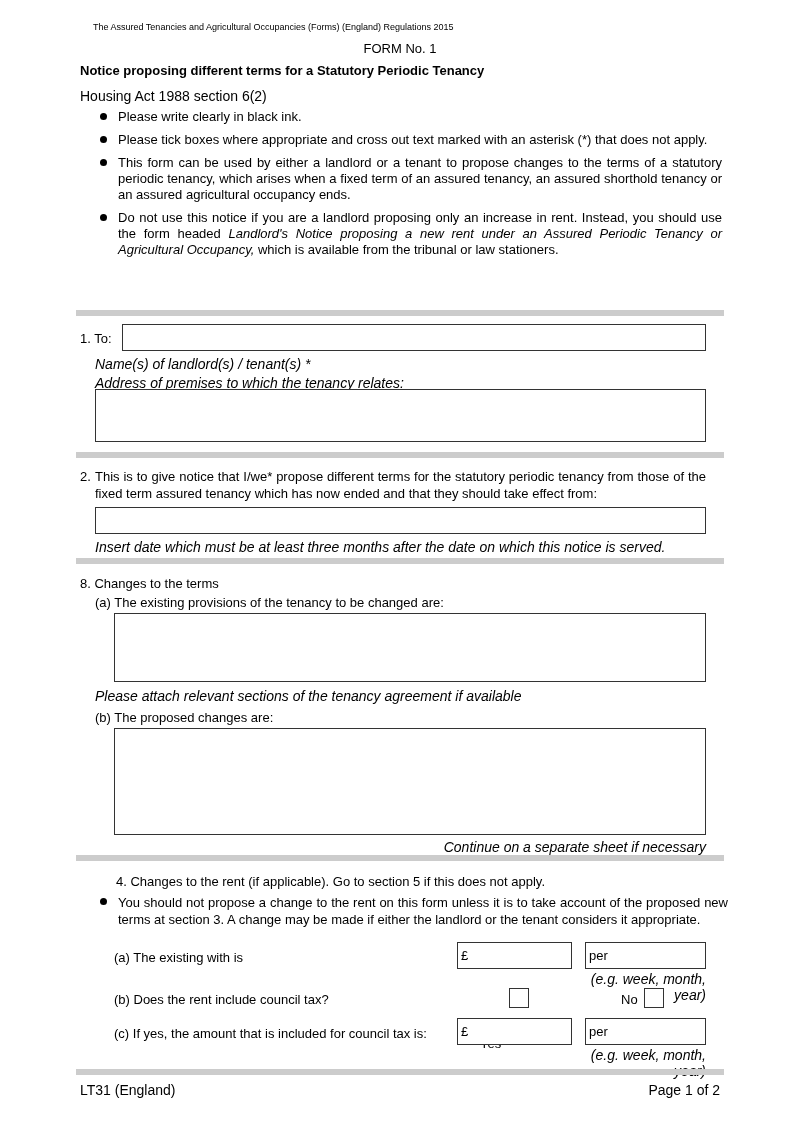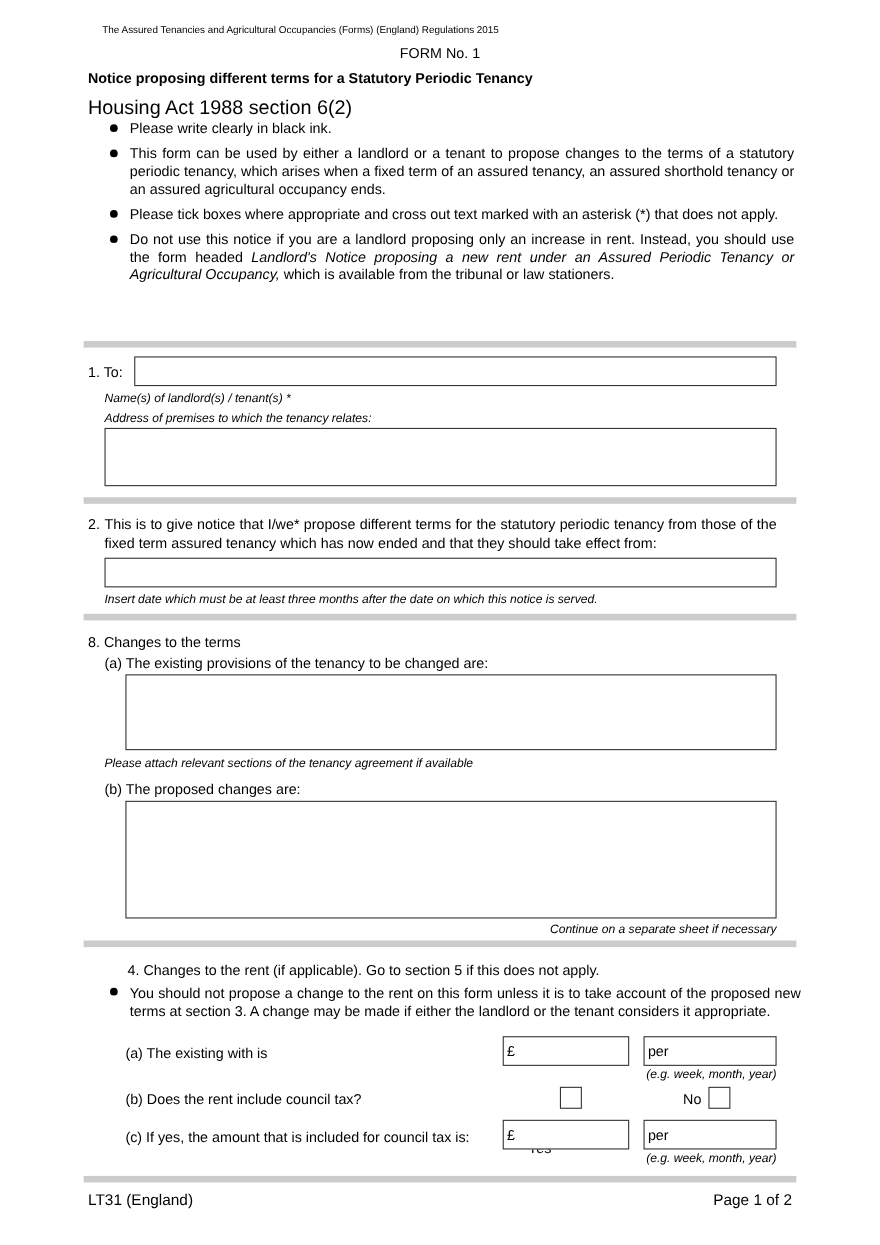--- a/index.html
+++ b/index.html
@@ -2,44 +2,44 @@
 <html><head>
 <meta charset="utf-8">
 <style>
   html, body { margin: 0; padding: 0; background: #ffffff; }
   body { width: 800px; height: 1132px; position: relative; overflow: hidden;
          font-family: "Liberation Sans", sans-serif; color: #000; }
   .abs { position: absolute; }
   .regs { left: 81px; top: 22px; font-size: 9px; margin-left: 12px; }
   .formno { left: 0; width: 800px; top: 41px; font-size: 13px; text-align: center; }
   .title { left: 80px; top: 63px; font-size: 13px; font-weight: bold; }
-  .subtitle { left: 80px; top: 88px; font-size: 18px; }
+  .subtitle { left: 80px; top: 88px; font-size: 14px; }
   .bullets { left: 96px; top: 109px; width: 626px; font-size: 13px; line-height: 16px; }
   .bullet { position: relative; padding-left: 22px; margin-bottom: 7px; text-align: justify; }
   .bullet .dot { position: absolute; left: 4px; top: 4px; width: 7px; height: 7px; border-radius: 50%; background: #000; }
   .rule { left: 76px; width: 648px; height: 6px; background: #cccccc; }
   .box { border: 1px solid #333; background: #fff; box-sizing: border-box; }
   .label { font-size: 13px; }
-  .hint { font-size: 11px; font-style: italic; }
+  .hint { font-size: 14px; font-style: italic; }
   .just { text-align: justify; }
   .money { font-size: 13px; padding: 5px 0 0 3px; }
   .chk { width: 20px; height: 20px; border: 1px solid #333; box-sizing: border-box; }
 </style>
 </head>
 <body>
 
 <div class="abs regs">The Assured Tenancies and Agricultural Occupancies (Forms) (England) Regulations 2015</div>
 <div class="abs formno">FORM No. 1</div>
 <div class="abs title">Notice proposing different terms for a Statutory Periodic Tenancy</div>
 <div class="abs subtitle">Housing Act 1988 section 6(2)</div>
 
 <div class="abs bullets">
   <div class="bullet"><span class="dot"></span><span>Please write clearly in black ink.</span></div>
+  <div class="bullet"><span class="dot"></span><span>Please tick boxes where appropriate and cross out text marked with an asterisk (*) that does not apply.</span></div>
   <div class="bullet"><span class="dot"></span><span>This form can be used by either a landlord or a tenant to propose changes to the terms of a statutory periodic tenancy, which arises when a fixed term of an assured tenancy, an assured shorthold tenancy or an assured agricultural occupancy ends.</span></div>
-  <div class="bullet"><span class="dot"></span><span>Please tick boxes where appropriate and cross out text marked with an asterisk (*) that does not apply.</span></div>
   <div class="bullet"><span class="dot"></span><span>Do not use this notice if you are a landlord proposing only an increase in rent. Instead, you should use the form headed </span><i>Landlord's Notice proposing a new rent under an Assured Periodic Tenancy or Agricultural Occupancy,</i><span> which is available from the tribunal or law stationers.</span></div>
 </div>
 
 <div class="abs rule" style="top:310px;"></div>
 
 <div class="abs label" style="left:80px; top:331px;">1. To:</div>
 <div class="abs box" style="left:122px; top:324px; width:584px; height:27px;"></div>
 <div class="abs hint" style="left:95px; top:356px;">Name(s) of landlord(s) / tenant(s) *</div>
 <div class="abs hint" style="left:95px; top:375px;text-align:right;">Address of premises to which the tenancy relates:</div>
 <div class="abs box" style="left:95px; top:389px; width:611px; height:53px;"></div>

